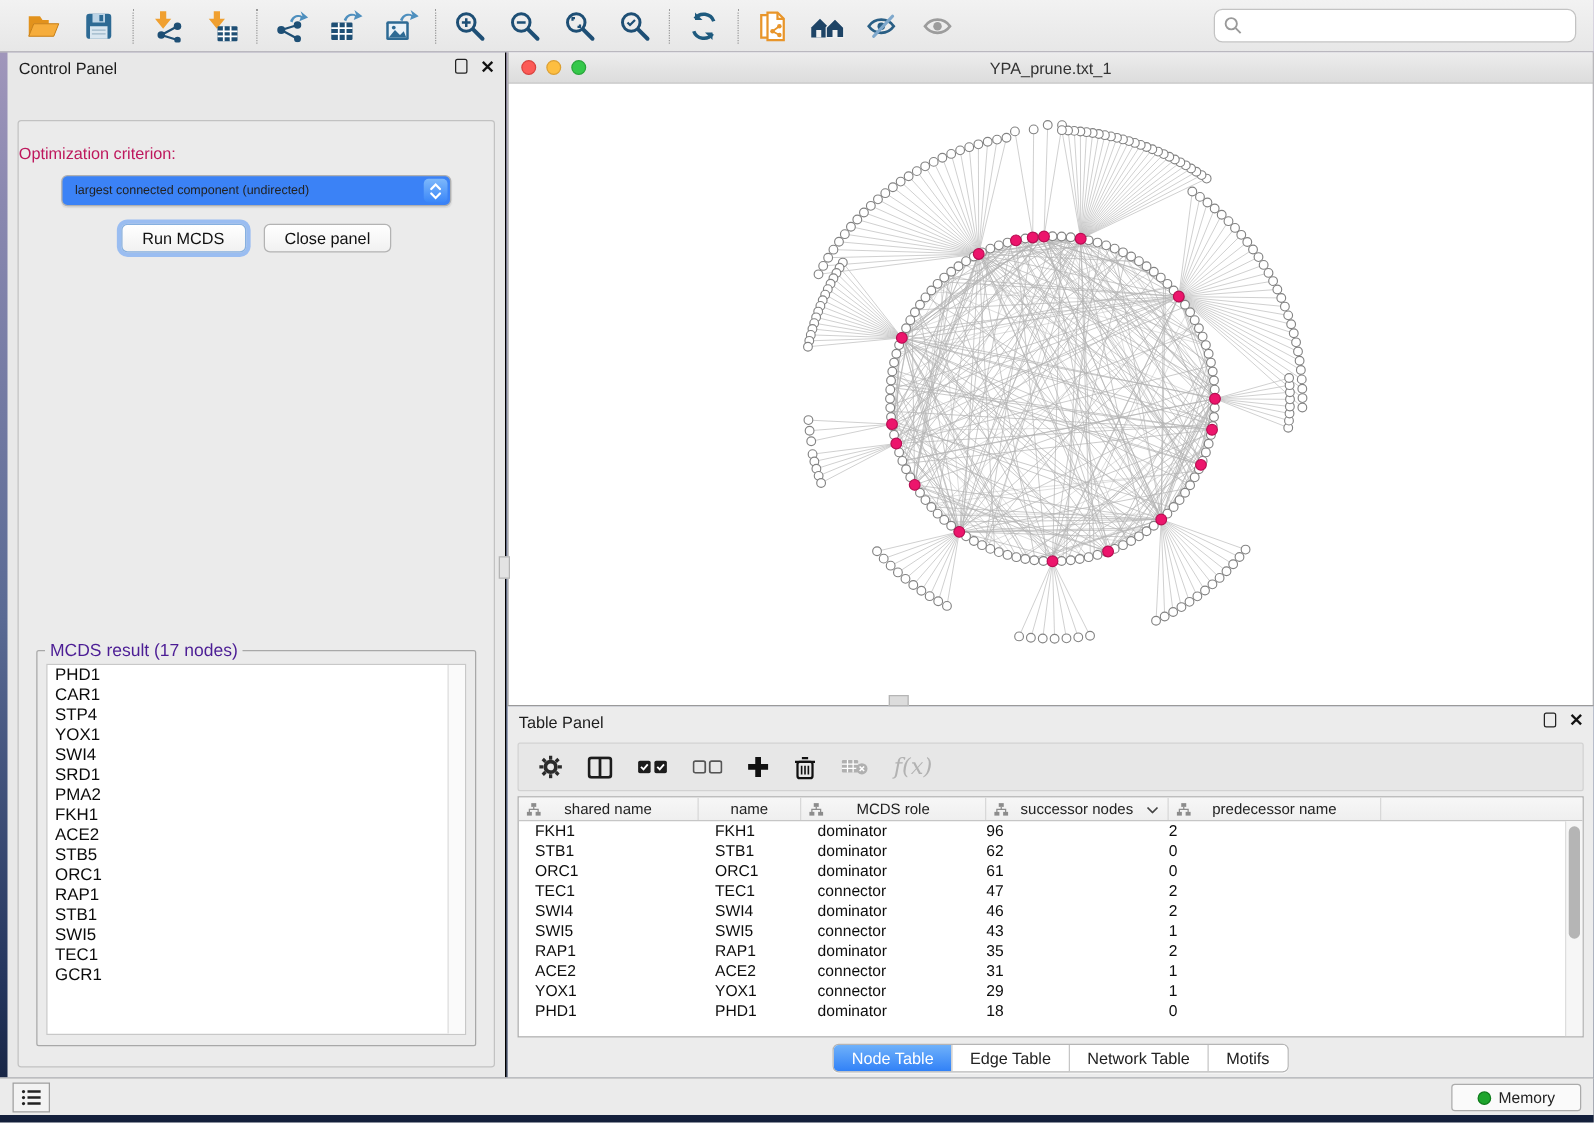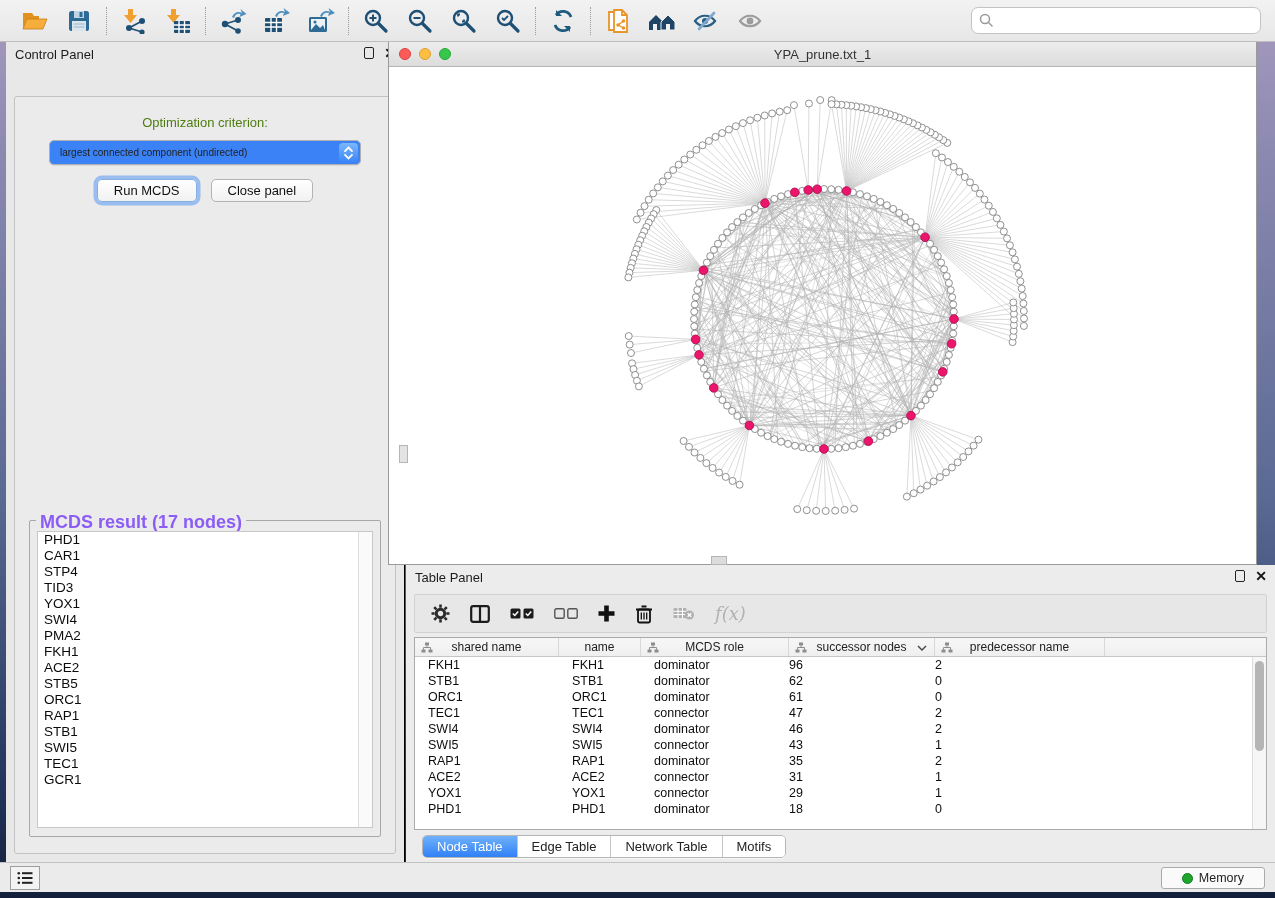--- a/index.html
+++ b/index.html
@@ -28,38 +28,38 @@
   .win-btns { position:absolute; right:8px; top:5px; display:flex; gap:10px; align-items:center; }
   .float-btn { width:10px; height:12px; border:1.6px solid #222; border-radius:2px; cursor:pointer; }
   .close-btn { font-size:14px; font-weight:bold; color:#111; line-height:12px; cursor:pointer; }
   .ctrl-tabs { position:absolute; left:0; right:0; top:30px; display:flex; justify-content:center; }
   .seg { display:flex; border:1px solid #b5b5b5; border-radius:5px; overflow:hidden; background:#fff; box-shadow:0 1px 0 rgba(255,255,255,.6); }
   .seg .tab { padding:3px 14px; font-size:13px; color:#222; border-left:1px solid #c6c6c6; cursor:pointer; background:#fff; white-space:nowrap; }
   .seg .tab:first-child { border-left:none; }
   .seg .tab.active { background:linear-gradient(#6fb1fa,#3181f7); color:#fff; border-left-color:#3181f7; }
   .ctrl-content { position:absolute; left:8px; right:8px; top:54px; bottom:8px;
     background:#ebebeb; border:1px solid #c2c2c2; border-radius:3px; }
-  .opt-label { text-align:center; margin-top:18px; font-size:13px; color:#4d7c0f; }
+  .opt-label { text-align:left; margin-top:18px; font-size:13px; color:#be185d; }
   .select-box { position:relative; margin:10px auto 0; width:312px; height:25px; background:#3b82f6;
     border:1px solid #b0b0b0; border-radius:5px; font-size:10px; line-height:23px; padding-left:10px;
     box-shadow:0 1px 1px rgba(0,0,0,.08); cursor:pointer; }
   .select-stepper { position:absolute; right:2px; top:2px; width:19px; height:19px; border-radius:4px;
     background:linear-gradient(#7db8fb,#3a86f8); display:flex; align-items:center; justify-content:center; }
   .btn-row { display:flex; justify-content:center; gap:14px; margin-top:14px; }
   .mac-btn { background:linear-gradient(#ffffff,#f1f1f1); border:1px solid #b3b3b3; border-radius:5px;
     padding:3px 16px; font-size:13px; color:#111; cursor:pointer; }
   .mac-btn.focused { box-shadow:0 0 0 3.5px rgba(110,165,245,.65); border-color:#86b0e0; }
   .result-group { position:absolute; left:14px; right:14px; top:423px; bottom:16px; border:1px solid #a8a8a8; border-radius:2px; }
-  .result-legend { position:absolute; top:-9px; left:6px; background:#ebebeb; padding:0 4px; font-size:18px; color:#8b5cf6;font-weight:bold; }
+  .result-legend { position:absolute; top:-9px; left:6px; background:#ebebeb; padding:0 4px; font-size:14px; color:#4c1d95; }
   .result-list { position:absolute; left:7px; right:7px; top:10px; bottom:8px; background:#fff;
     border:1px solid #c8c8c8; overflow:hidden; }
   .result-scroll { position:absolute; right:0; top:0; bottom:0; width:14px; background:#fafafa; border-left:1px solid #ddd; }
   .result-item { font-size:13.5px; line-height:16px; padding-left:6px; color:#0b0b0b; cursor:default; }
   
-  .network-window { position:absolute; left:388px; top:42px; width:869px; height:523px;
+  .network-window { position:absolute; left:406px; top:42px; width:869px; height:523px;
     background:#fff; border:1px solid #9a9a9a; border-top:none; }
   .net-titlebar { position:relative; height:25px; background:linear-gradient(#ededed,#dcdcdc);
     border-bottom:1px solid #b4b4b4; }
   .traffic { position:absolute; left:10px; top:6px; display:flex; gap:8px; }
   .light { width:12px; height:12px; border-radius:50%; cursor:pointer; }
   .net-title { text-align:center; line-height:25px; font-size:13px; color:#333; }
   .net-canvas { position:absolute; left:0; top:25px; right:0; bottom:0; background:#fff; cursor:default; }
   
   .vsplit-handle { position:absolute; left:399px; top:445px; width:9px; height:18px;
     background:#e3e3e3; border:1px solid #b5b5b5; z-index:20; cursor:col-resize; }
@@ -78,21 +78,21 @@
   .th { position:relative; display:flex; align-items:center; justify-content:center;
     font-size:12px; color:#222; border-right:1px solid #d8d8d8; cursor:pointer; }
   .th .col-icon { position:absolute; left:6px; top:4px; }
   .th .sort-chev { position:absolute; right:7px; top:7px; }
   .tr { display:flex; height:16px; align-items:center; cursor:default; }
   .td { font-size:12.5px; color:#0d0d0d; white-space:nowrap; overflow:hidden; }
   .td.l { padding-left:13px; text-align:left; }
   .td.r { padding-right:12px; }
   .tbl-scroll { position:absolute; right:0; top:19px; bottom:0; width:14px; background:#f6f6f6; border-left:1px solid #ddd; }
   .tbl-thumb { position:absolute; left:2px; right:2px; top:4px; height:90px; background:#b5b5b5; border-radius:5px; cursor:pointer; }
-  .bottom-tabs { position:absolute; left:16px; right:0; bottom:4px; display:flex; }
+  .bottom-tabs { position:absolute; left:16px; right:0; bottom:4px; display:flex; justify-content:center; }
   
   .statusbar { position:absolute; left:0; top:862px; width:1275px; height:30px; background:#ebebeb;
     border-top:1px solid #c2c2c2; }
   .list-btn { position:absolute; left:10px; top:3px; width:30px; height:24px; background:#f3f3f3;
     border:1px solid #9e9e9e; display:flex; align-items:center; justify-content:center; cursor:pointer; }
   .memory-btn { position:absolute; right:10px; top:4px; height:22px; background:#fafafa; border:1px solid #ababab;
     border-radius:3px; display:flex; align-items:center; gap:6px; padding:0 20px; font-size:12.5px; cursor:pointer; }
   .mem-dot { width:11px; height:11px; border-radius:50%; background:#1ea52d; border:1px solid #0f7c1c; }
 </style>
 </head>
@@ -272,23 +272,23 @@
       <button class="mac-btn focused">Run MCDS</button>
       <button class="mac-btn">Close panel</button>
     </div>
     <div class="result-group">
       <span class="result-legend">MCDS result (17 nodes)</span>
       <div class="result-list" id="result-list">
         <div class="result-scroll"></div>
       <div class="result-item">PHD1</div>
           <div class="result-item">CAR1</div>
           <div class="result-item">STP4</div>
-          <div class="result-item">TID3</div>
           <div class="result-item">YOX1</div>
           <div class="result-item">SWI4</div>
+          <div class="result-item">SRD1</div>
           <div class="result-item">PMA2</div>
           <div class="result-item">FKH1</div>
           <div class="result-item">ACE2</div>
           <div class="result-item">STB5</div>
           <div class="result-item">ORC1</div>
           <div class="result-item">RAP1</div>
           <div class="result-item">STB1</div>
           <div class="result-item">SWI5</div>
           <div class="result-item">TEC1</div>
           <div class="result-item">GCR1</div>

